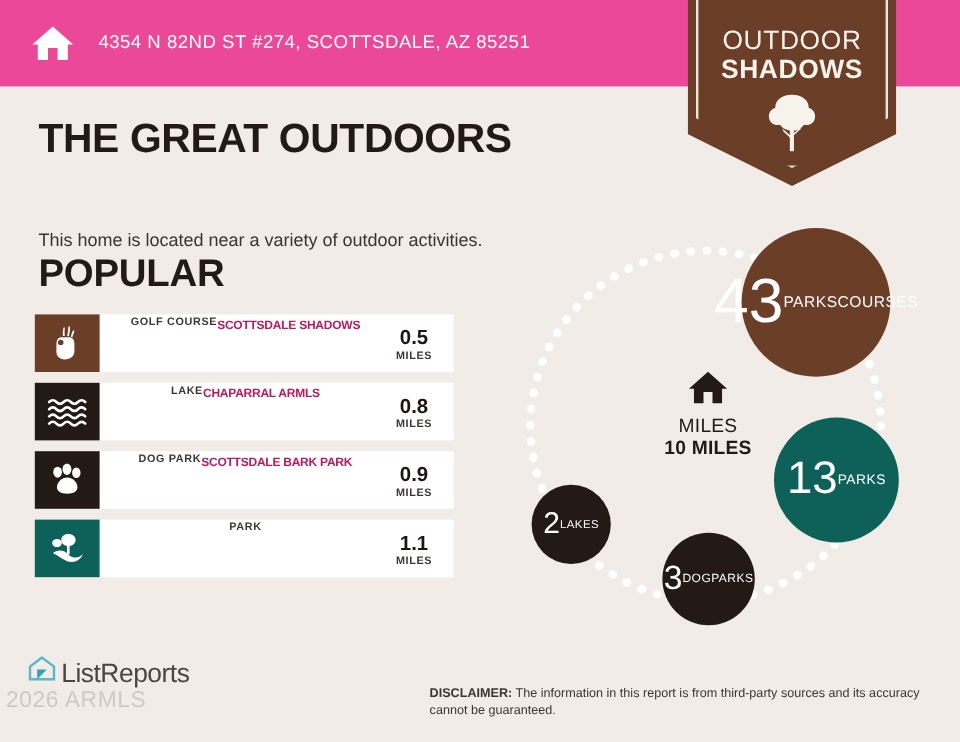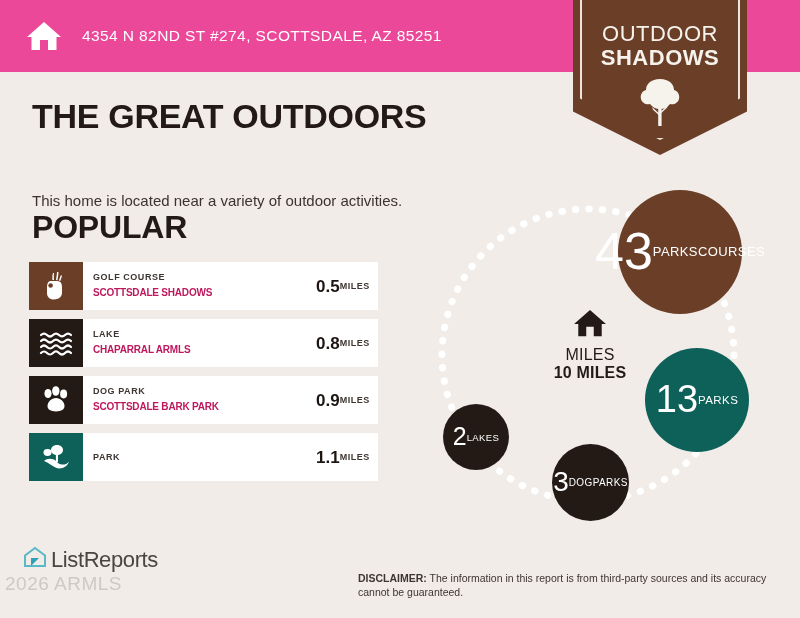--- a/index.html
+++ b/index.html
@@ -88,35 +88,35 @@
   .row {
     display: flex; align-items: stretch;
     height: 48px; margin-bottom: 9px;
     background: #ffffff;
   }
   .row-icon {
     width: 54px; min-width: 54px;
     display: flex; align-items: center; justify-content: center;
   }
   .row-text {
-    flex: 1; display: flex; flex-direction: column;
+    flex: 1; display: flex; 
     justify-content: center; padding-left: 10px;
   }
   .row-cat {
     font-size: 9px; font-weight: 700; color: #3d3531;
     letter-spacing: 0.55px; line-height: 12px;
   }
   .row-name {
     font-size: 10px; font-weight: 700; color: #be185d;
     letter-spacing: -0.2px; line-height: 19px; white-space: nowrap;
   }
   .row-dist {
     width: 62px; min-width: 62px;
-    display: flex; 
-    align-items: center; justify-content: flex-start;
+    display: flex; flex-direction: column;
+    align-items: center; justify-content: center;
     padding-right: 4px;
   }
   .row-dist-num {
     font-size: 17px; font-weight: 700; color: #1d1512; line-height: 19px;
   }
   .row-dist-unit {
     font-size: 9px; font-weight: 700; color: #3d3531; letter-spacing: 0.5px;
   }
 
   

